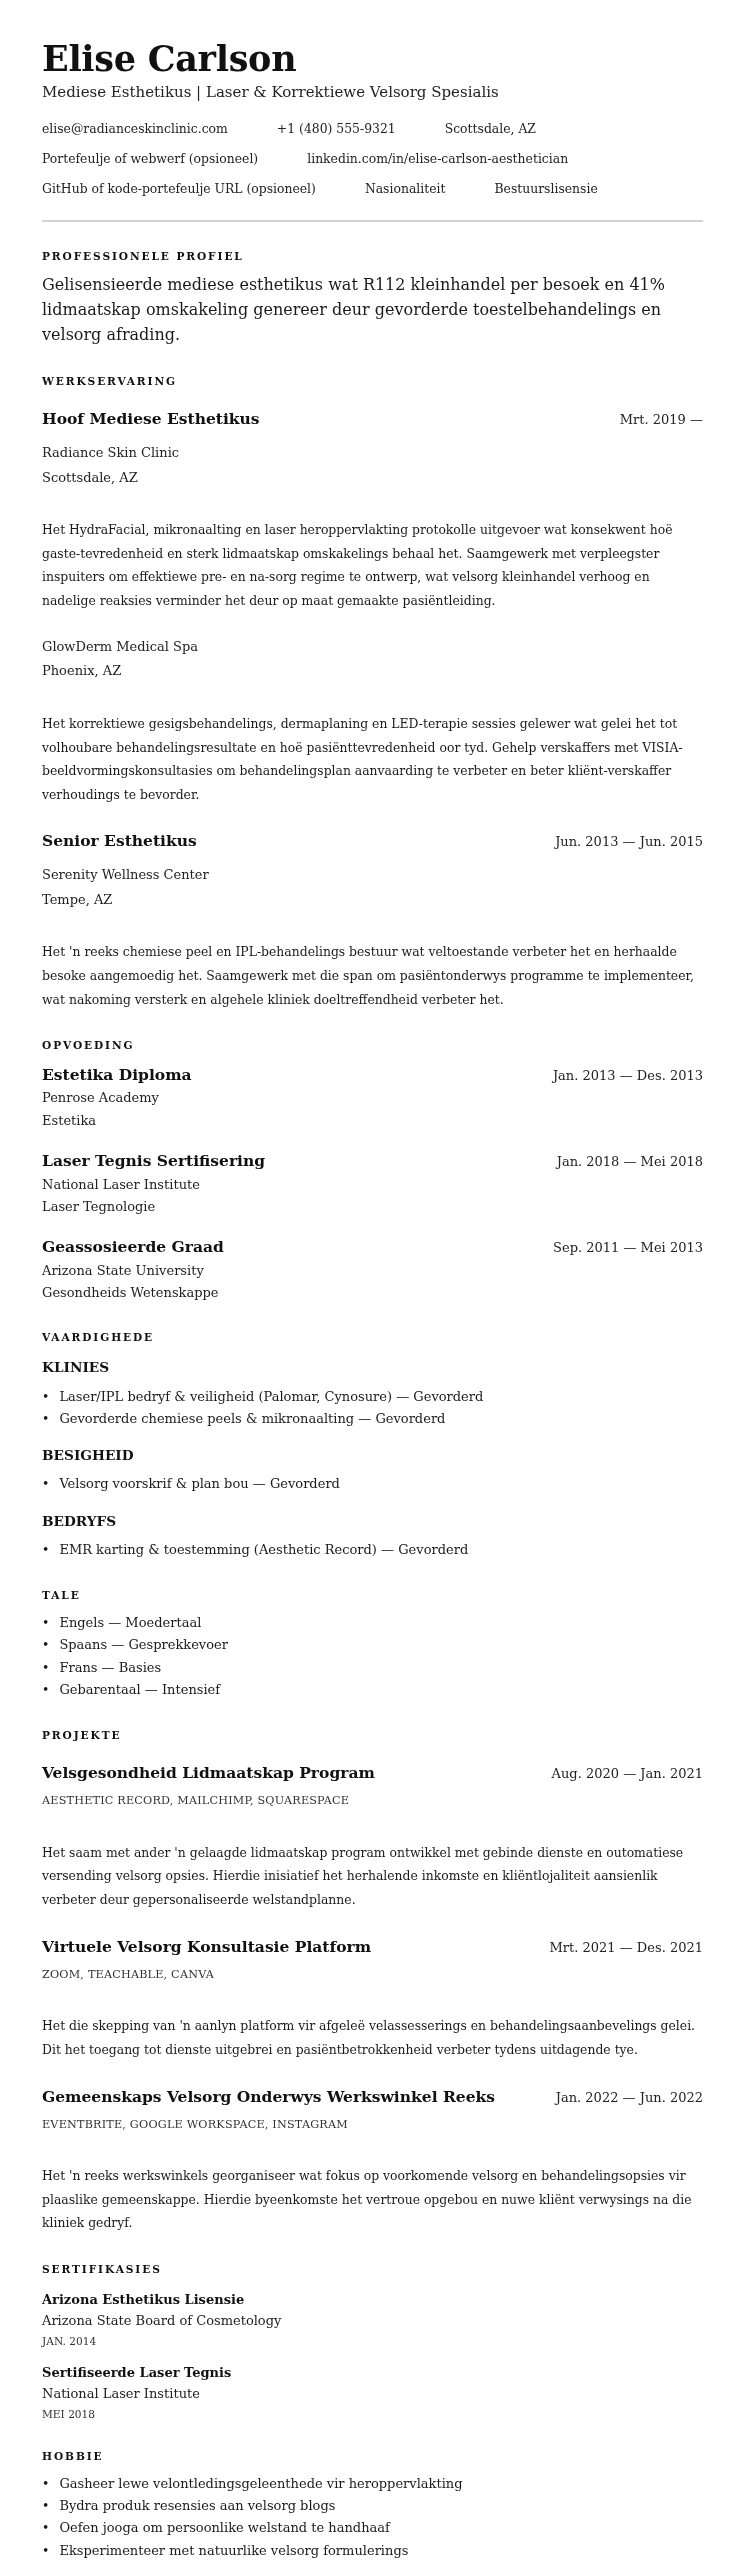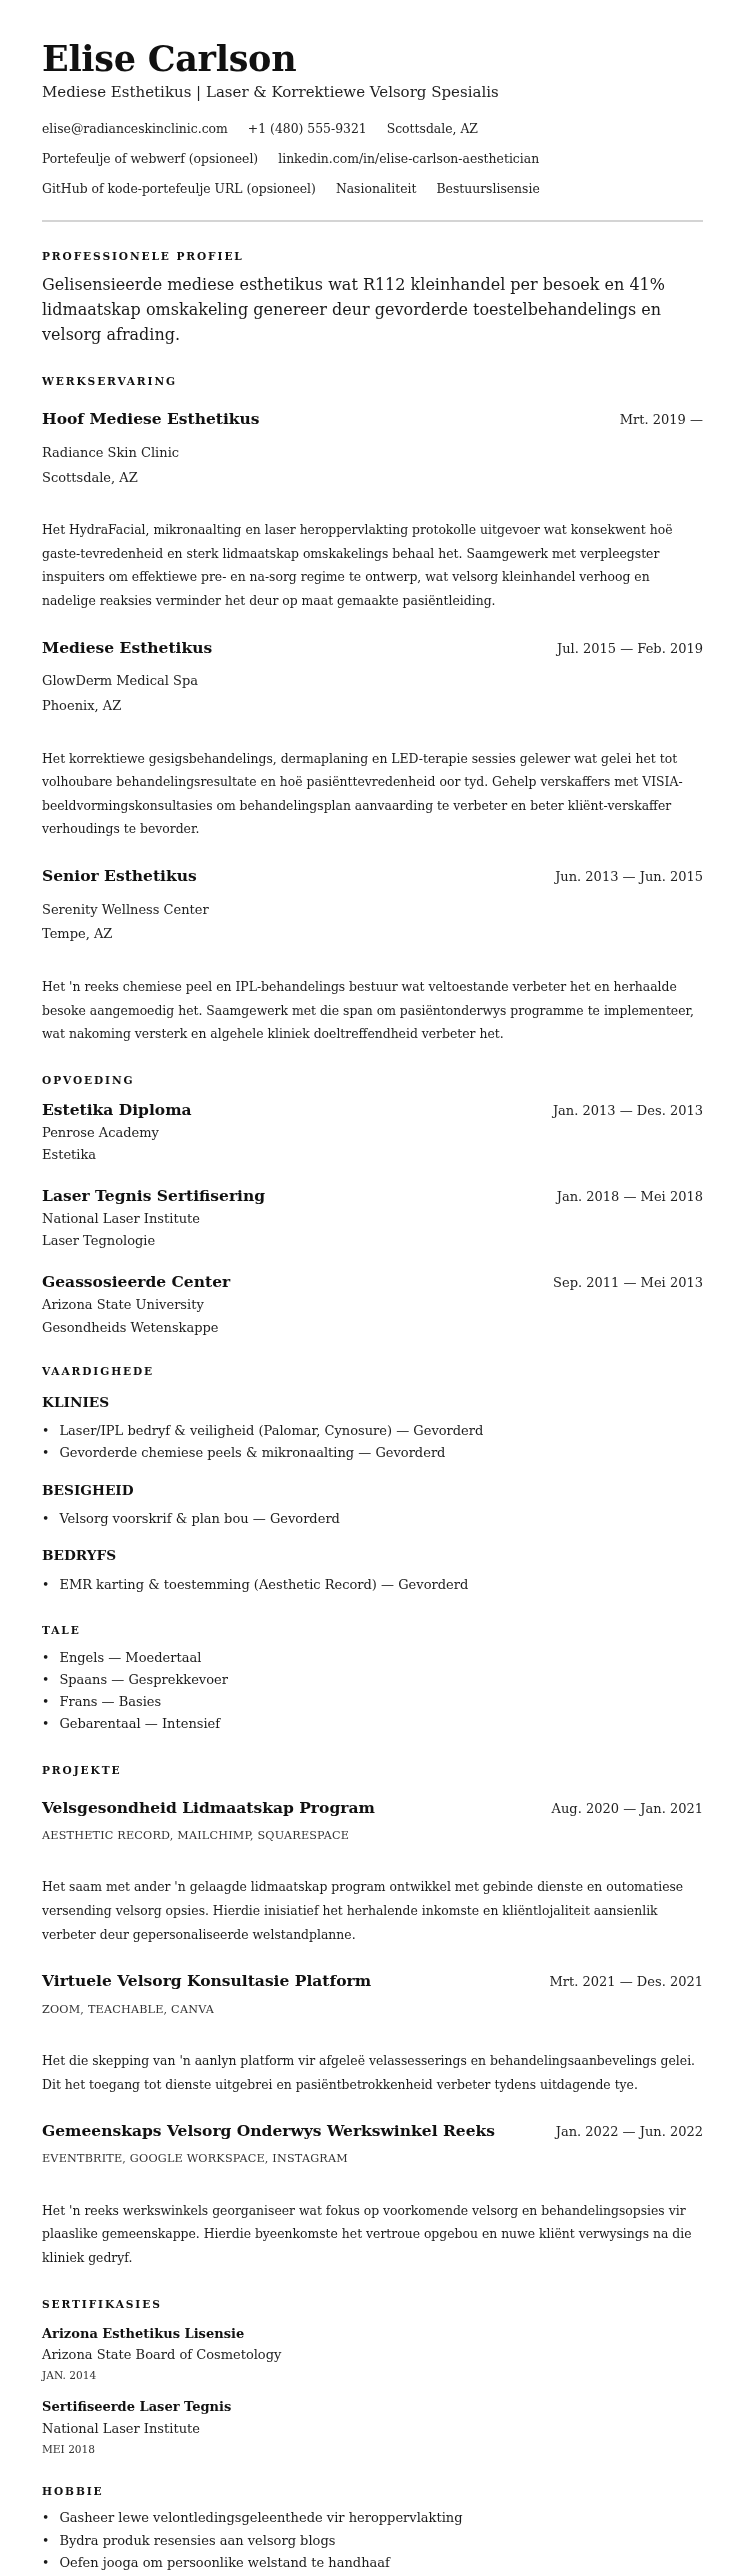--- a/index.html
+++ b/index.html
@@ -6,21 +6,21 @@
   html, body { background: #ffffff; }
   body {
     width: 745px;
     min-height: 2576px;
     font-family: "DejaVu Serif", serif;
     color: #1a1a1a;
   }
   .page { padding: 36px 42px 37px 42px; width: 745px; }
   .name { font-size: 35px; font-weight: bold; line-height: 45px; color: #111; letter-spacing: -0.3px; }
   .headline { font-size: 15px; line-height: 21px; color: #222; margin-top: 1px; }
-  .contact-row { display: flex; flex-wrap: wrap; font-size: 12.4px; line-height: 17.4px; color: #222; margin-top: 12.4px; }
+  .contact-row { display: flex; flex-wrap: wrap; font-size: 12.4px; line-height: 17.4px; color: #222; margin-top: 12.4px; gap: 29px; }
   .contact-row.first { margin-top: 17.4px; }
   .contact-row span { margin-right: 20px; }
   .divider { height: 1.9px; background: #d4d4d4; margin-top: 22.3px; }
 
   .section { margin-top: 27px; }
   .section-title { font-size: 10.6px; font-weight: bold; letter-spacing: 1.9px; line-height: 15px; color: #111; text-transform: uppercase; }
   .summary { font-size: 16px; line-height: 25px; color: #1a1a1a; margin-top: 8.7px; }
 
   .entry { margin-top: 25px; }
   .entry.first { margin-top: 20px; }
@@ -87,24 +87,20 @@
       <div class="entry-head">
         <div class="entry-title">Hoof Mediese Esthetikus</div>
         <div class="entry-date">Mrt. 2019 —</div>
       </div>
       <div class="entry-sub">Radiance Skin Clinic</div>
       <div class="entry-loc">Scottsdale, AZ</div>
       <p class="entry-desc">Het HydraFacial, mikronaalting en laser heroppervlakting protokolle uitgevoer wat konsekwent hoë gaste-tevredenheid en sterk lidmaatskap omskakelings behaal het. Saamgewerk met verpleegster inspuiters om effektiewe pre- en na-sorg regime te ontwerp, wat velsorg kleinhandel verhoog en nadelige reaksies verminder het deur op maat gemaakte pasiëntleiding.</p>
     </div>
 
     <div class="entry">
-      <div class="entry-head">
-        <div class="entry-title">Mediese Esthetikus</div>
-        <div class="entry-date">Jul. 2015 — Feb. 2019</div>
-      </div>
       <div class="entry-sub">GlowDerm Medical Spa</div>
       <div class="entry-loc">Phoenix, AZ</div>
       <p class="entry-desc">Het korrektiewe gesigsbehandelings, dermaplaning en LED-terapie sessies gelewer wat gelei het tot volhoubare behandelingsresultate en hoë pasiënttevredenheid oor tyd. Gehelp verskaffers met VISIA-beeldvormingskonsultasies om behandelingsplan aanvaarding te verbeter en beter kliënt-verskaffer verhoudings te bevorder.</p>
     </div>
 
     <div class="entry">
       <div class="entry-head">
         <div class="entry-title">Senior Esthetikus</div>
         <div class="entry-date">Jun. 2013 — Jun. 2015</div>
       </div>
@@ -130,21 +126,21 @@
       <div class="entry-head">
         <div class="entry-title">Laser Tegnis Sertifisering</div>
         <div class="entry-date">Jan. 2018 — Mei 2018</div>
       </div>
       <div class="edu-line">National Laser Institute</div>
       <div class="edu-line">Laser Tegnologie</div>
     </div>
 
     <div class="edu-entry">
       <div class="entry-head">
-        <div class="entry-title">Geassosieerde Center</div>
+        <div class="entry-title">Geassosieerde Graad</div>
         <div class="entry-date">Sep. 2011 — Mei 2013</div>
       </div>
       <div class="edu-line">Arizona State University</div>
       <div class="edu-line">Gesondheids Wetenskappe</div>
     </div>
   </section>
 
   <section class="section">
     <h2 class="section-title">Vaardighede</h2>
 

